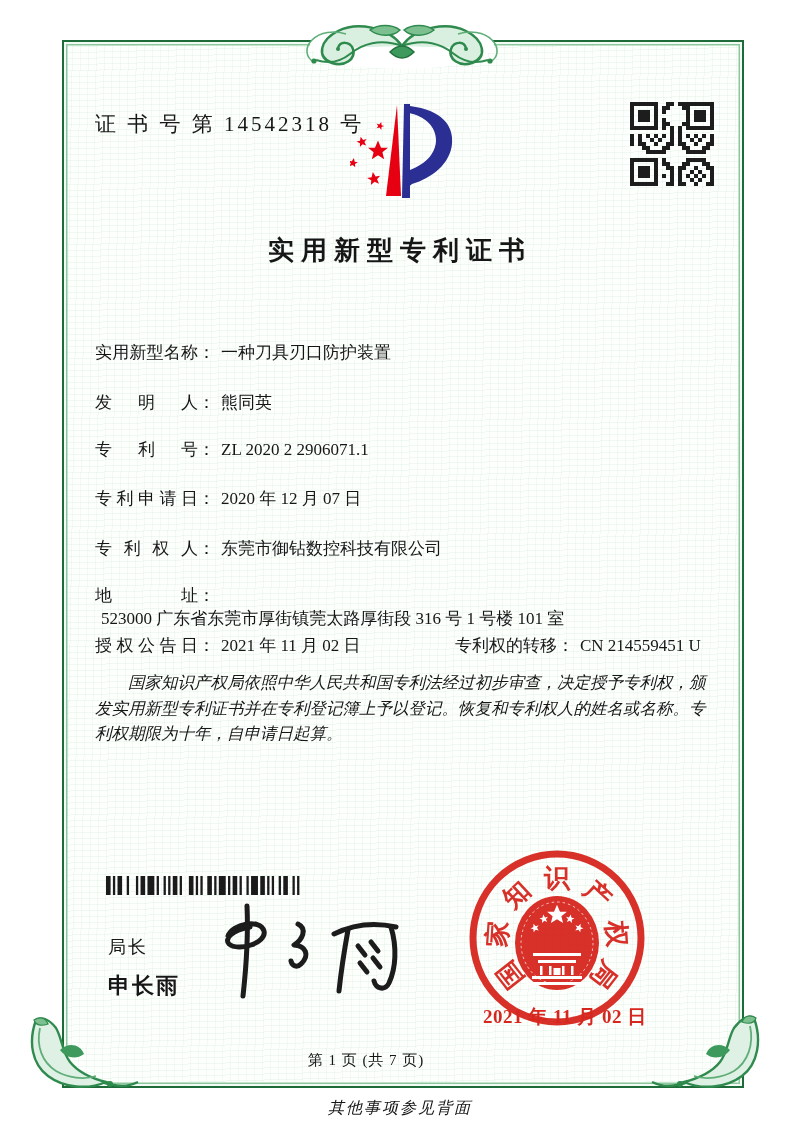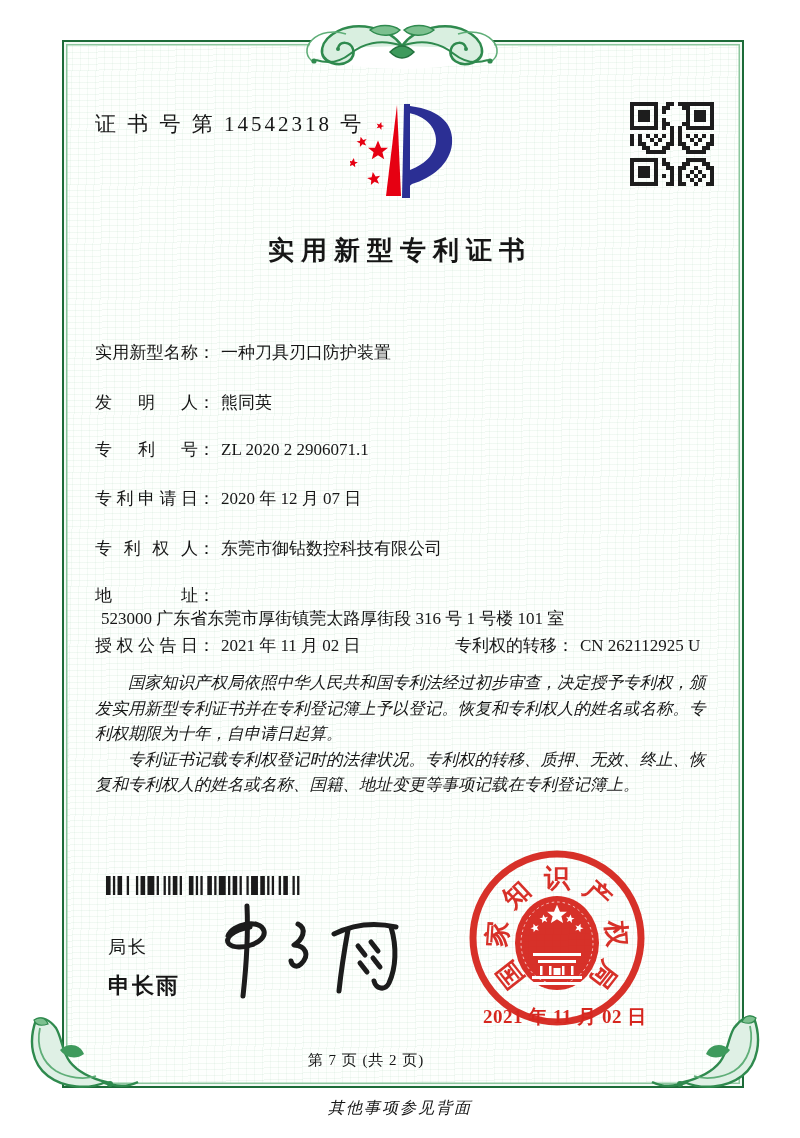--- a/index.html
+++ b/index.html
@@ -366,26 +366,25 @@
     </span><span class="colon">：</span><span class="val wrap">523000 广东省东莞市厚街镇莞太路厚街段 316 号 1 号楼 101 室</span>
 </div>
 <div class="abs row" style="top:634px">
   <span class="lbl">
       <span>授</span>
       <span>权</span>
       <span>公</span>
       <span>告</span>
       <span>日</span>
     </span><span class="colon">：</span><span class="val">2021 年 11 月 02 日</span>
-  <span class="pair2"><span>专利权的转移</span><span class="colon">：</span><span class="val">CN 262112925 U</span></span>
+  <span class="pair2"><span>专利权的转移</span><span class="colon">：</span><span class="val">CN 214559451 U</span></span>
 </div>
 
 <div class="abs paras">
   <p>国家知识产权局依照中华人民共和国专利法经过初步审查，决定授予专利权，颁发实用新型专利证书并在专利登记簿上予以登记。恢复和专利权人的姓名或名称。专利权期限为十年，自申请日起算。</p>
-  <p>专利证书记载专利权登记时的法律状况。专利权的转移、质押、无效、终止、恢复和专利权人的姓名或名称、国籍、地址变更等事项记载在专利登记簿上。</p>
 </div>
 
 <svg id="barcode" class="abs barcode" width="198" height="19" viewBox="0 0 198 19">
     <rect x="0.00" y="0" width="4.60" height="19"></rect>
     <rect x="6.91" y="0" width="2.30" height="19"></rect>
     <rect x="11.51" y="0" width="4.60" height="19"></rect>
     <rect x="20.72" y="0" width="2.30" height="19"></rect>
     <rect x="29.93" y="0" width="2.30" height="19"></rect>
     <rect x="34.53" y="0" width="4.60" height="19"></rect>
     <rect x="41.44" y="0" width="6.91" height="19"></rect>
@@ -462,14 +461,14 @@
       <rect x="70" y="133" width="50" height="3"></rect>
       <rect x="64" y="139" width="62" height="3"></rect>
     </g>
   </g>
   <defs>
     <path id="est" d="M0,-9 L2.6,-2.8 L8.6,-2.8 L3.8,1.1 L5.3,7 L0,3.6 L-5.3,7 L-3.8,1.1 L-8.6,-2.8 L-2.6,-2.8 Z"></path>
   </defs>
 </svg>
 <div class="abs seal-date">2021 年 11 月 02 日</div>
 
-<div class="abs page-num">第 7 页 (共 2 页)</div>
+<div class="abs page-num">第 1 页 (共 7 页)</div>
 <div class="abs back-note">其他事项参见背面</div>
 
 </body></html>

